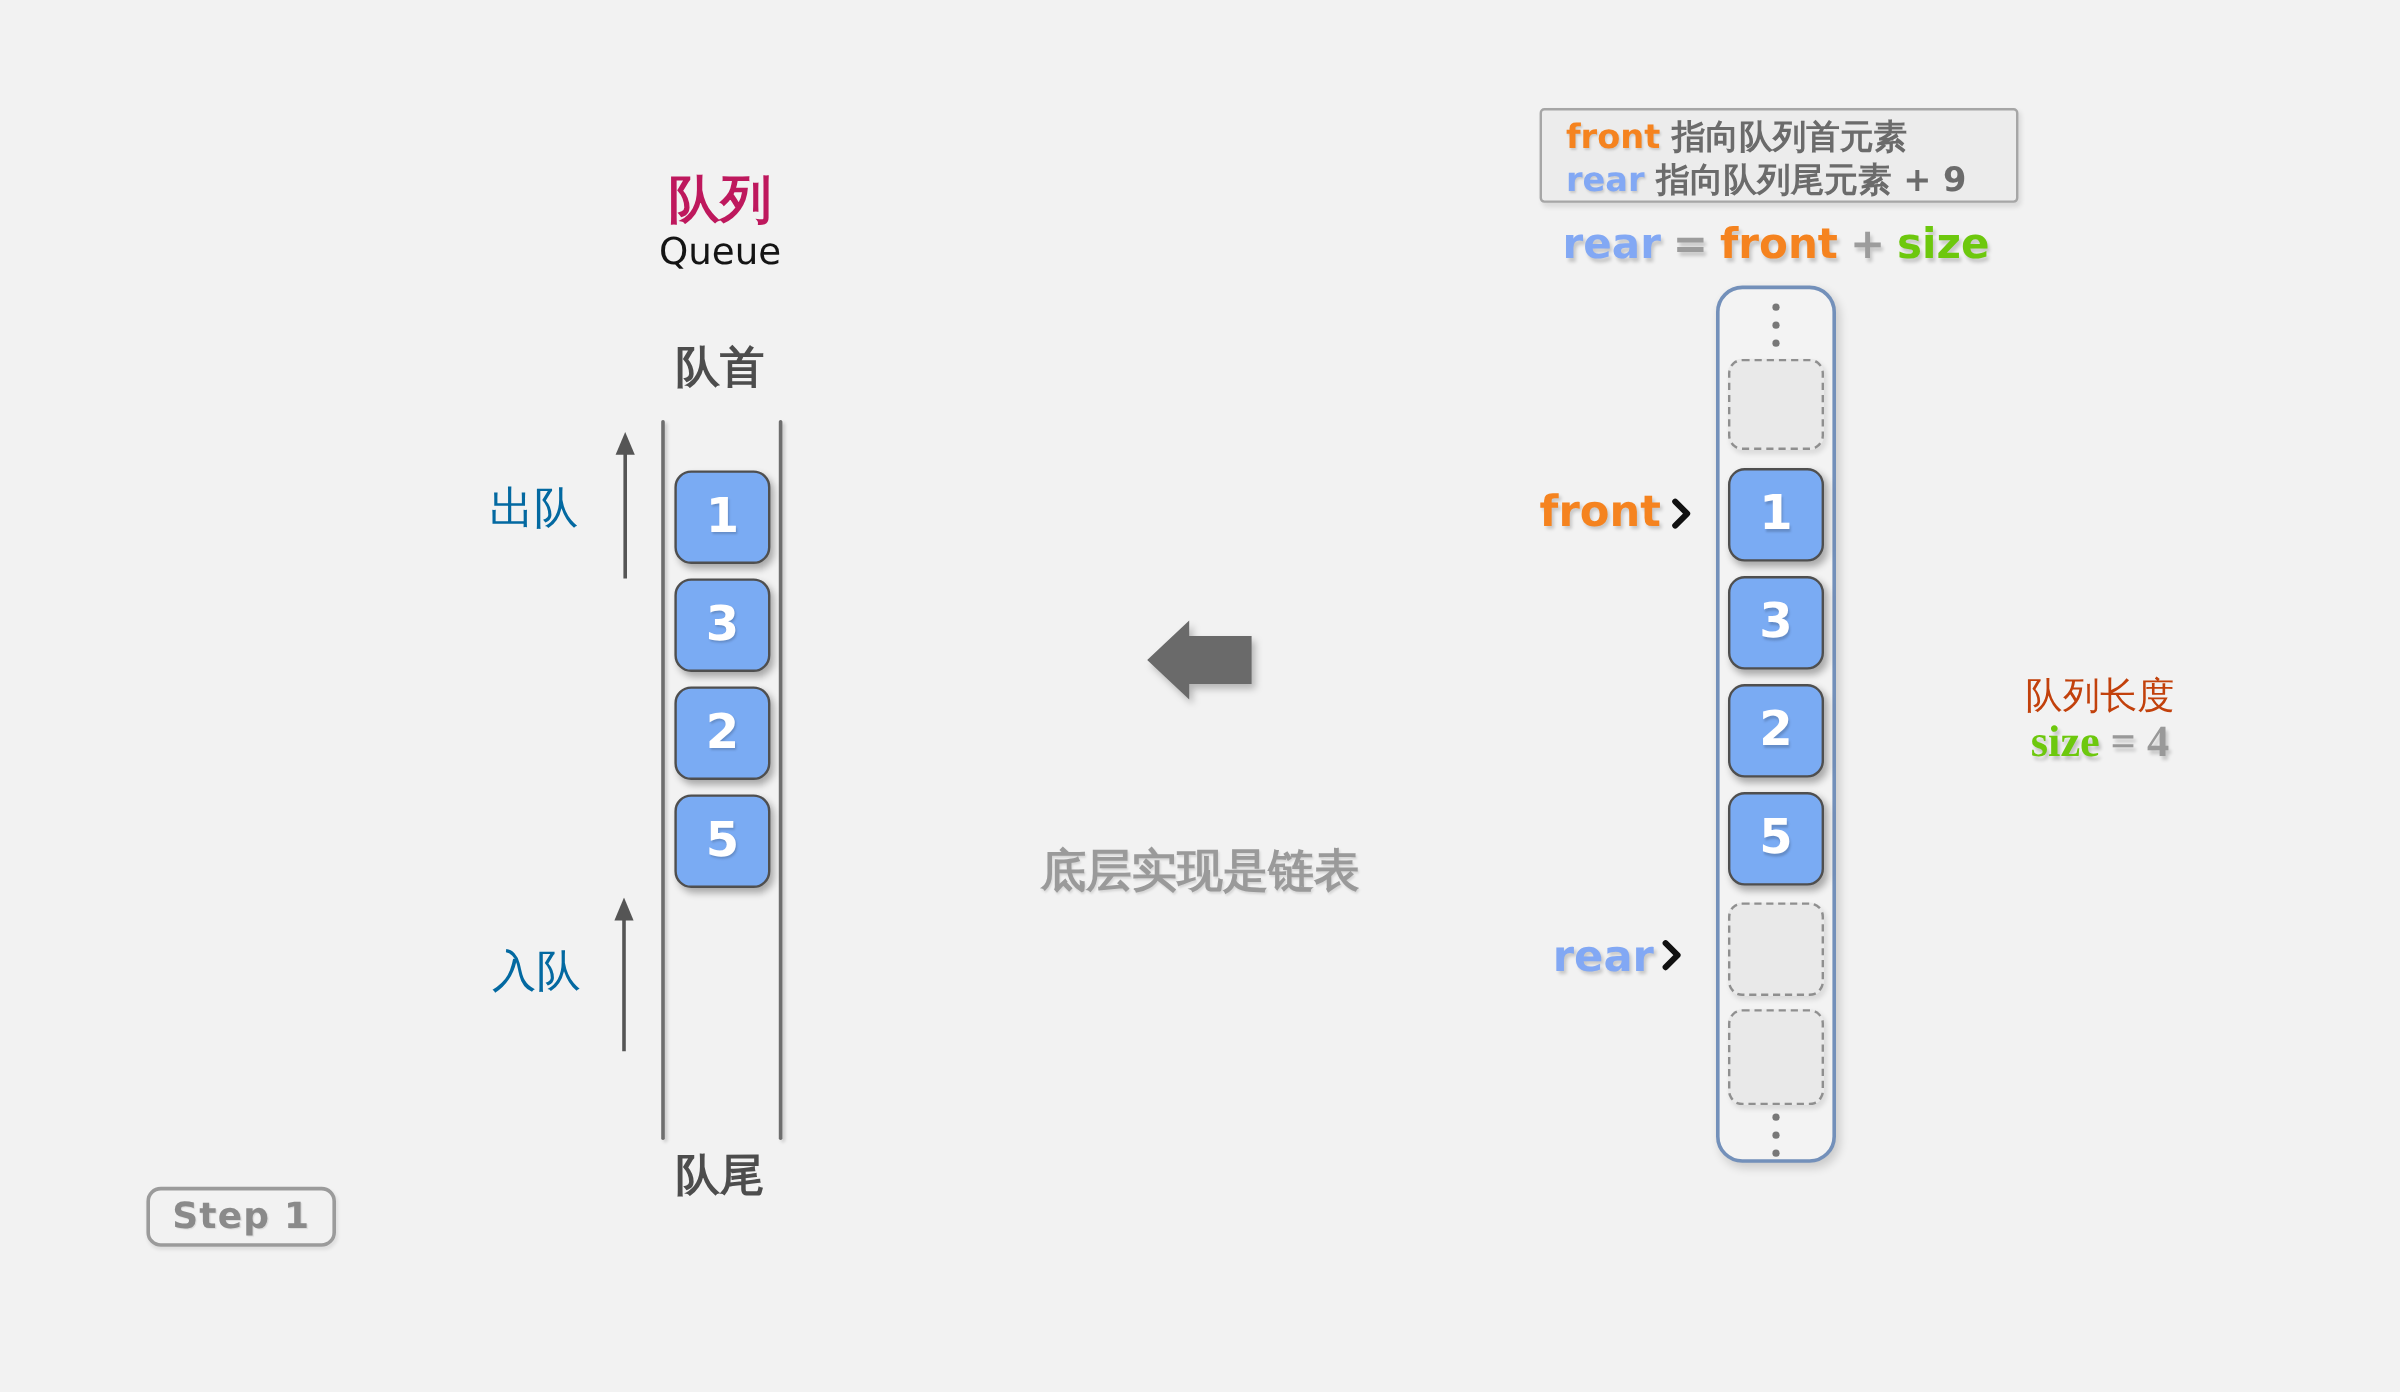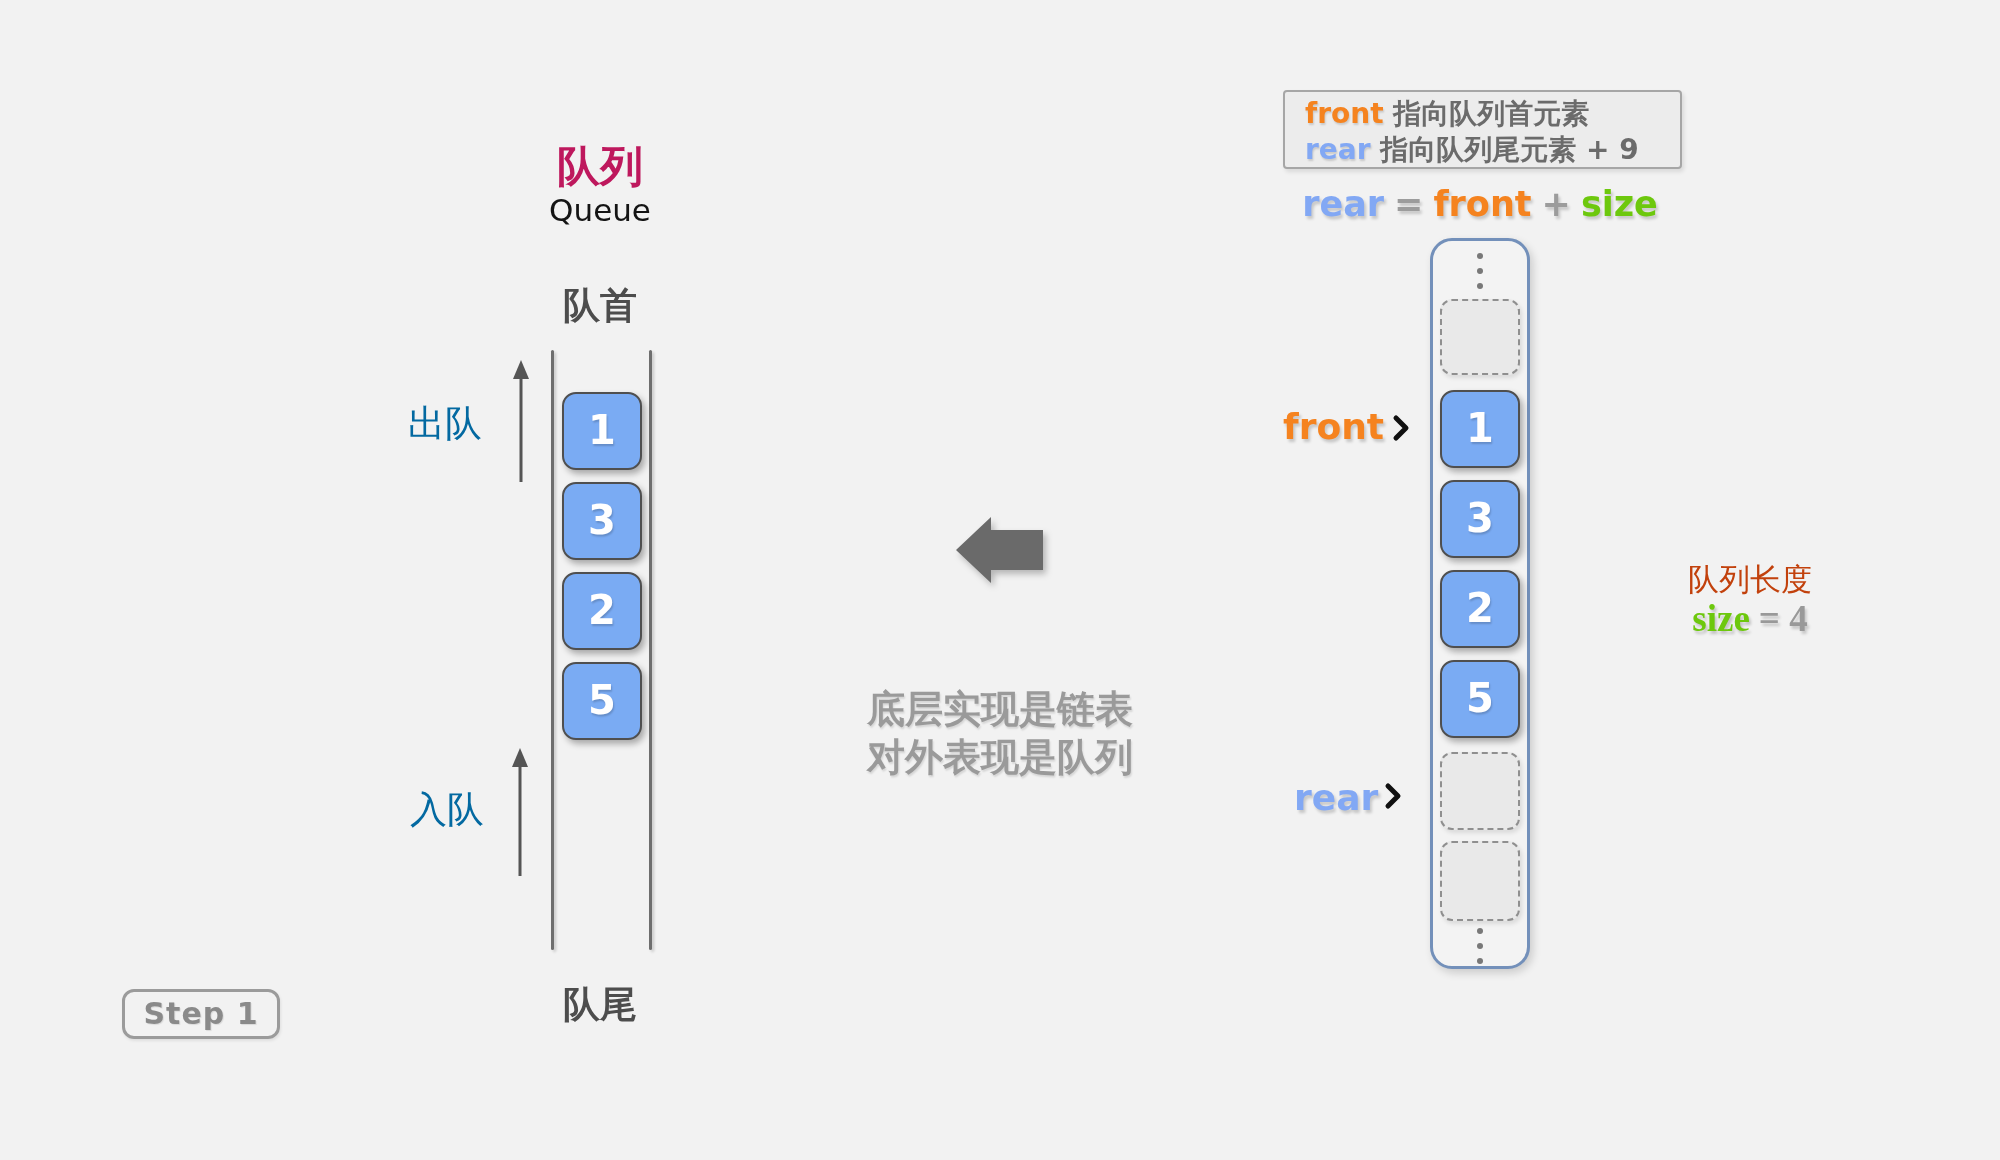--- a/index.html
+++ b/index.html
@@ -6,38 +6,38 @@
   body{background:#e5e5e5;font-family:"DejaVu Sans","Liberation Sans",sans-serif;}
   .canvas{position:relative;width:2000px;height:1160px;background:#f2f2f2;overflow:hidden;}
 
   .abs{position:absolute;}
   .ctr{text-align:center;}
 
   
   .lq-title-cn{left:500px;top:138px;width:200px;font-size:43px;font-weight:bold;color:#be185d;}
   .lq-title-en{left:500px;top:192px;width:200px;font-size:31px;color:#141414;}
   .lq-head{left:500px;top:281px;width:200px;font-size:37px;font-weight:bold;color:#4d4d4d;}
-  .lq-tail{left:500px;top:980px;width:200px;font-size:37px;font-weight:bold;color:#4d4d4d;}
+  .lq-tail{left:500px;top:955px;width:200px;font-size:37px;font-weight:bold;color:#4d4d4d;}
   .chan-line{width:3px;height:600px;top:350px;background:#6e6e6e;border-radius:2px;box-shadow:2px 2px 3px rgba(0,0,0,0.18);}
   .chan-left{left:551px;}
   .chan-right{left:649px;}
 
   .q-box{width:80px;height:78px;border-radius:14px;background:#7aabf3;border:2.5px solid #4f4f4f;
          box-shadow:3px 4px 6px rgba(0,0,0,0.3);box-sizing:border-box;
          font-size:40px;font-weight:bold;color:#ffffff;text-align:center;line-height:72px;
          text-shadow:1px 2px 2px rgba(0,0,0,0.18);}
   .lqb{left:562px;}
   .lqb0{top:392px;} .lqb1{top:482px;} .lqb2{top:572px;} .lqb3{top:662px;}
 
   .op-label{width:100px;font-size:37px;font-weight:normal;color:#0369a1;text-align:left;}
   .dequeue-label{left:408px;top:399px;}
   .enqueue-label{left:410px;top:785px;}
 
   
-  .note{left:838px;width:324px;font-size:38px;font-weight:bold;color:#9a9a9a;text-shadow:1px 2px 2px rgba(0,0,0,0.12);}
+  .note{left:838px;width:324px;font-size:38px;font-weight:bold;color:#9a9a9a;text-shadow:1px 2px 2px rgba(0,0,0,0.12);margin-top:16px;}
   .note1{top:684px;} .note2{top:732px;}
 
   
   .legend{left:1283px;top:90px;width:399px;height:79px;box-sizing:border-box;border:2px solid #a6a6a6;
           border-radius:4px;background:#ececec;box-shadow:2px 3px 4px rgba(0,0,0,0.10);
           padding:4px 0 0 20px;font-size:28px;line-height:36px;font-weight:bold;color:#6b6b6b;white-space:nowrap;}
   .kw{text-shadow:1px 2px 2px rgba(0,0,0,0.15);}
   .kw-front{color:#f5831f;}
   .kw-rear{color:#82a8f4;}
   .kw-size{color:#6dc80d;}
@@ -108,21 +108,20 @@
     <line x1="12" y1="128" x2="12" y2="16" stroke="#555" stroke-width="3"></line>
     <polygon points="12,0 4,19 20,19" fill="#555"></polygon>
   </svg>
 
   <div class="abs ctr lq-tail">队尾</div>
 
   <svg class="abs" style="left:953px;top:512px;filter:drop-shadow(3px 4px 3px rgba(0,0,0,0.25));" width="92" height="76">
     <polygon points="90,18 38,18 38,5 3,38 38,71 38,58 90,58" fill="#6a6a6a"></polygon>
   </svg>
   <div class="abs ctr note note1">底层实现是链表</div>
-  <div class="abs ctr note note2">对外表现是队列</div>
 
   <div class="abs legend">
     <div><span class="kw kw-front">front</span> <span>指向队列首元素</span></div>
     <div><span class="kw kw-rear">rear</span> <span>指向队列尾元素 + 9</span></div>
   </div>
 
   <div class="abs formula"><span class="kw-rear">rear</span><span class="kw-gray">=</span><span class="kw-front">front</span><span class="kw-gray">+</span><span class="kw-size">size</span></div>
 
   <div class="abs arr"></div>
 

